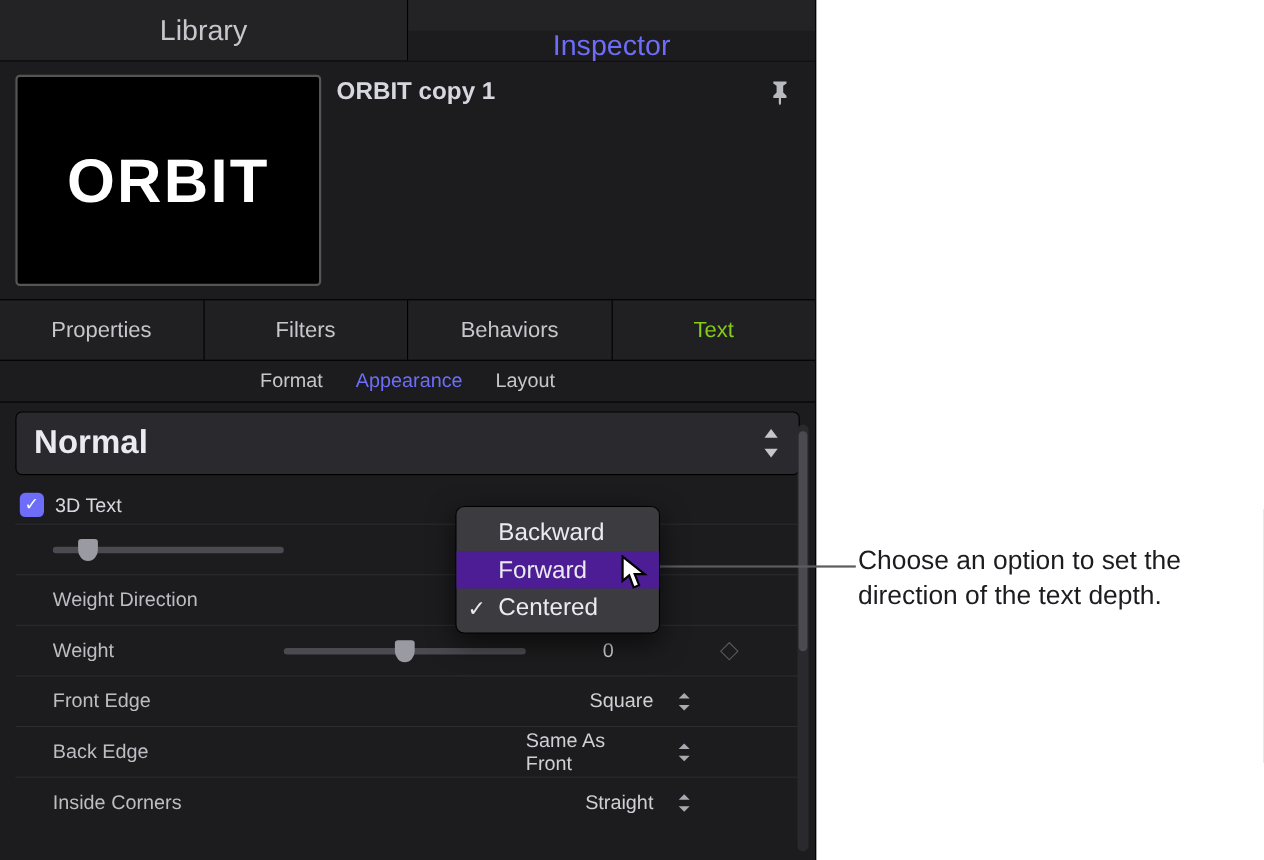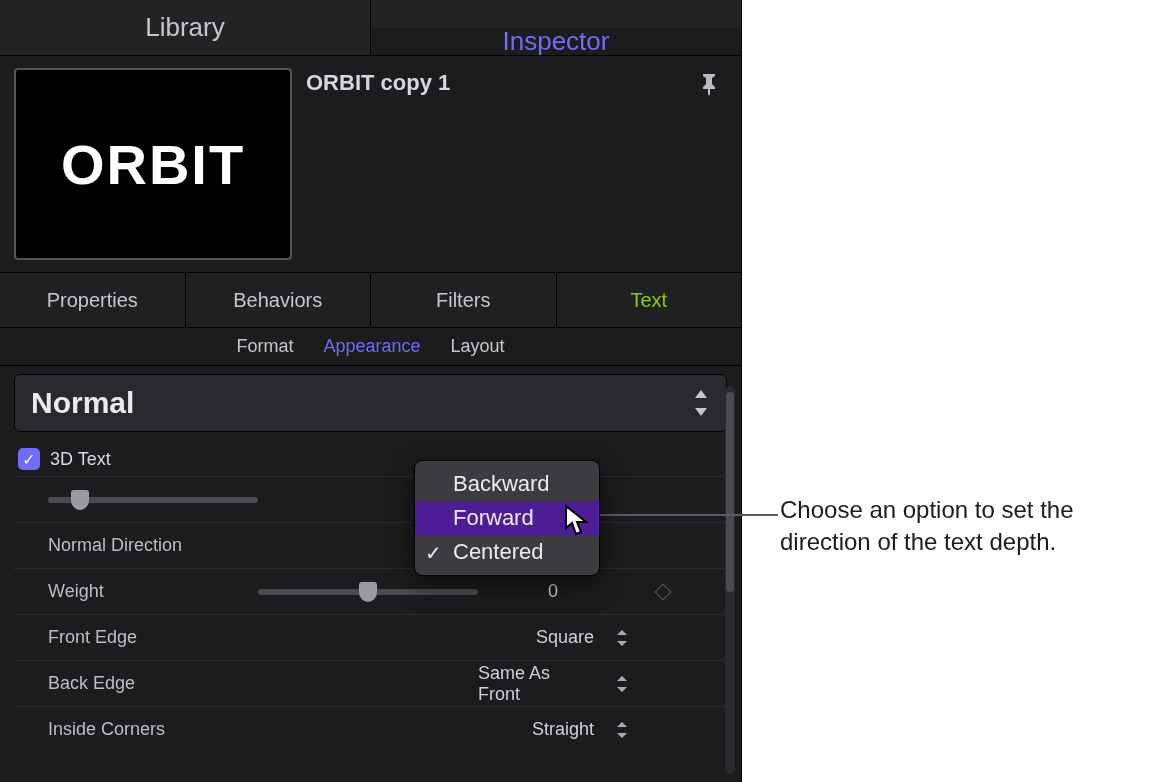--- a/index.html
+++ b/index.html
@@ -209,22 +209,22 @@
     <div class="proj-title">ORBIT copy 1</div>
     <div class="pin-icon">
       <svg viewBox="0 0 18 24">
           <path d="M3 2h12v2l-3 2v6l3 3v2h-5v5l-1 2-1-2v-5H3v-2l3-3V6L3 4z" fill="#b9b9c0"></path>
         </svg>
     </div>
   </div>
 
   <div class="section-tabs">
     <div class="section-tab">Properties</div>
+    <div class="section-tab">Filters</div>
     <div class="section-tab">Behaviors</div>
-    <div class="section-tab">Filters</div>
     <div class="section-tab active">Text</div>
   </div>
 
   <div class="subnav">
     <span>Format</span>
     <span class="active">Appearance</span>
     <span>Layout</span>
   </div>
 
   <div class="style-select">
@@ -243,21 +243,21 @@
       <div class="slider-track">
         <div class="slider-knob" style="left:15%"></div>
       </div>
       <div class="valcell"></div>
       <div>
           <div class="keyframe"></div>
         </div>
     </div>
 
     <div class="row">
-      <div class="label">Normal Direction</div>
+      <div class="label">Weight Direction</div>
       <div></div>
       <div class="popup-val">
         <span></span>
       </div>
       <div></div>
     </div>
 
     <div class="row">
       <div class="label">Weight</div>
       <div class="slider-track">

